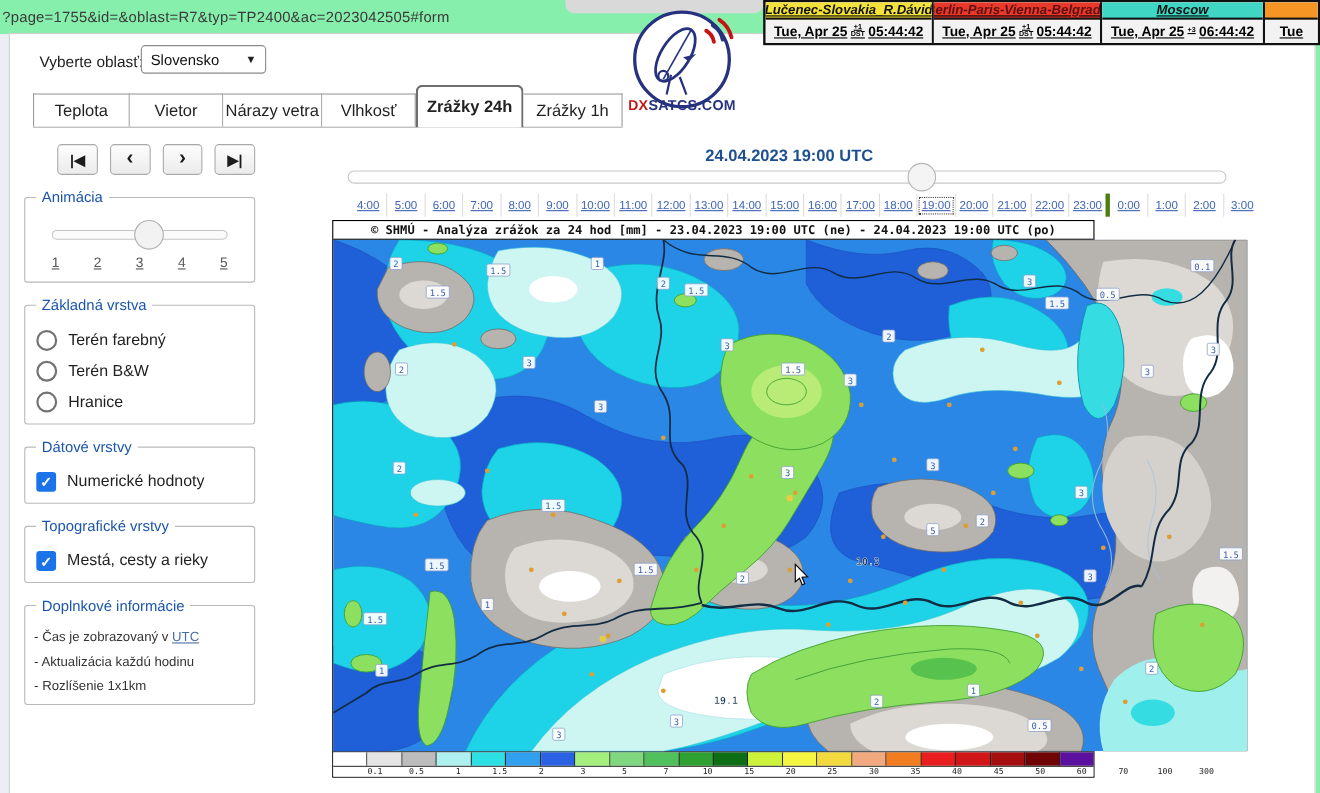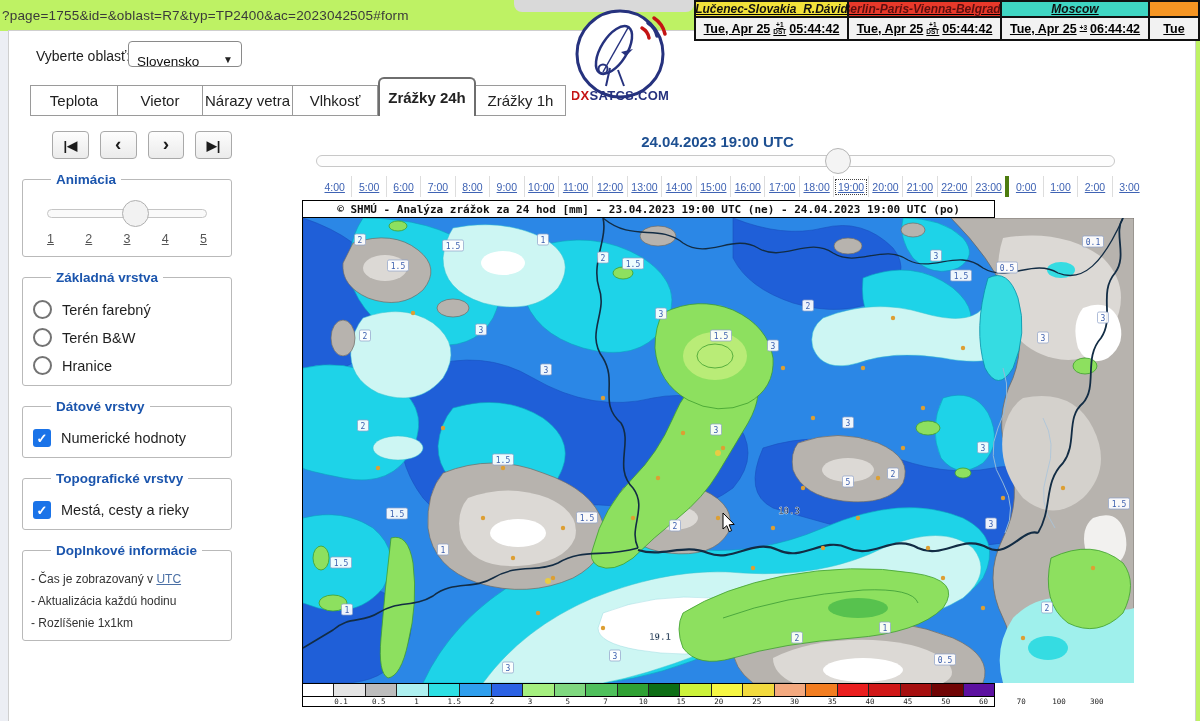--- a/index.html
+++ b/index.html
@@ -1,18 +1,18 @@
 <!DOCTYPE html>
 <html><head>
 <meta charset="utf-8">
 <style>
   * { margin:0; padding:0; box-sizing:border-box; }
   html,body { background:#fff; }
   body { font-family:"Liberation Sans", sans-serif; }
-  .screen { position:relative; width:1200px; height:721px; overflow:hidden; background:#bef264; }
+  .screen { position:relative; width:1200px; height:721px; overflow:hidden; background:#86efac; }
 
   
   .url-text { position:absolute; left:2px; top:8px; font-size:13.5px; color:#3a3a3a; letter-spacing:.2px; }
   .top-strip { position:absolute; left:514px; top:0; width:180px; height:12px; background:#d9d9d9; border-radius:0 0 8px 8px; }
   .left-strip { position:absolute; left:0; top:31px; width:8px; height:690px; background:#eceef4; }
 
   .content-box { position:absolute; left:8px; top:30px; width:1188px; height:691px; background:#fff;
                  border:1px solid #cfcfcf; border-bottom:none; }
 
   
@@ -23,37 +23,37 @@
   .clock-head { height:16px; display:flex; align-items:center; justify-content:center; font-size:12px; font-weight:bold; font-style:italic; color:#111; border-bottom:2px solid #111; white-space:nowrap; }
   .clock-head.red { color:#5c0f0f; }
   .clock-time { height:21px; display:flex; align-items:center; justify-content:center; gap:3px; font-size:12.5px; font-weight:bold; color:#000; background:#f2f2f2; white-space:nowrap; }
   .dstblk { display:inline-flex; flex-direction:column; align-items:center; font-size:6.5px; line-height:1.05; font-weight:bold; }
 
   
   .logo { position:absolute; left:572px; top:8px; width:96px; height:97px; z-index:40; }
 
   
   .region-label { position:absolute; left:36px; top:48px; font-size:14px; color:#1d1d1d; }
-  .region-select { position:absolute; left:128px; top:41px; width:114px; height:26px; border:1px solid #8a8a8a; border-radius:4px; background:#fff; display:flex; padding:12px 8px; font-size:13.5px; color:#111; }
+  .region-select { position:absolute; left:128px; top:41px; width:114px; height:26px; border:1px solid #8a8a8a; border-radius:4px; background:#fff; display:flex; align-items:center; padding:0 8px; font-size:13.5px; color:#111; }
   .region-select .caret { margin-left:auto; font-size:10px; color:#222; }
 
   
   .tabs { position:absolute; left:30px; top:77px; height:39px; display:flex; align-items:flex-end; border-bottom:1px solid #9a9a9a; z-index:20; }
   .tab { height:30px; display:flex; align-items:center; justify-content:center; font-size:15px; color:#222; background:#fff; border:1px solid #9a9a9a; border-bottom:none; cursor:pointer; }
   .tab + .tab { border-left:none; }
   .tab.active { height:39px; font-weight:bold; border:2px solid #6e6e6e; border-bottom:none; border-radius:6px 6px 0 0; margin-bottom:-1px; background:#fff; z-index:2; }
 
   
   .sidebar { position:absolute; left:22px; top:131px; width:210px; }
   .navrow { display:flex; gap:11px; margin-left:30px; }
   .btn { display:grid; place-items:center; background:linear-gradient(#fdfdfd,#ebebeb); border:1px solid #a9a9a9; border-radius:4px; color:#1c1c1c; cursor:pointer; }
   .nav-btn { width:40px; height:28px; font-size:13px; font-weight:bold; }
   .nav-btn.chev { font-size:19px; font-weight:bold; padding-bottom:3px; }
   fieldset { border:1px solid #b9b9b9; border-radius:3px; margin-top:13px; padding:6px 8px 10px; }
-  legend { font-size:13.5px; font-weight:bold; color:#1b55ad; padding:0 5px; margin-left:20px; }
+  legend { font-size:13.5px; font-weight:normal; color:#1b55ad; padding:0 5px; margin-left:2px; }
   .anim-btns { display:flex; justify-content:center; gap:9px; margin-top:2px; }
   .anim-btn { width:53px; height:30px; font-size:15px; color:#333; }
   .anim-slider { position:relative; width:160px; height:9px; margin:16px auto 0; background:#fafafa; border:1px solid #c5c5c5; border-radius:6px; }
   .anim-thumb { position:absolute; left:47%; top:-10px; width:27px; height:27px; border-radius:50%; background:#f2f2f2; border:1px solid #b0b0b0; cursor:pointer; }
   .anim-nums { display:flex; justify-content:space-between; padding:0 16px; margin-top:14px; }
   .anim-nums span { font-size:12.5px; color:#555; text-decoration:underline; cursor:pointer; }
   .opt-row { display:flex; align-items:center; gap:10px; margin:9px 2px 0; }
   .radio { width:19px; height:19px; border-radius:50%; border:2px solid #737373; background:#fff; flex:0 0 auto; position:relative; cursor:pointer; }
   .radio.checked { border-color:#1669d8; }
   .radio.checked::after { content:""; position:absolute; left:3px; top:3px; width:9px; height:9px; border-radius:50%; background:#1669d8; }

